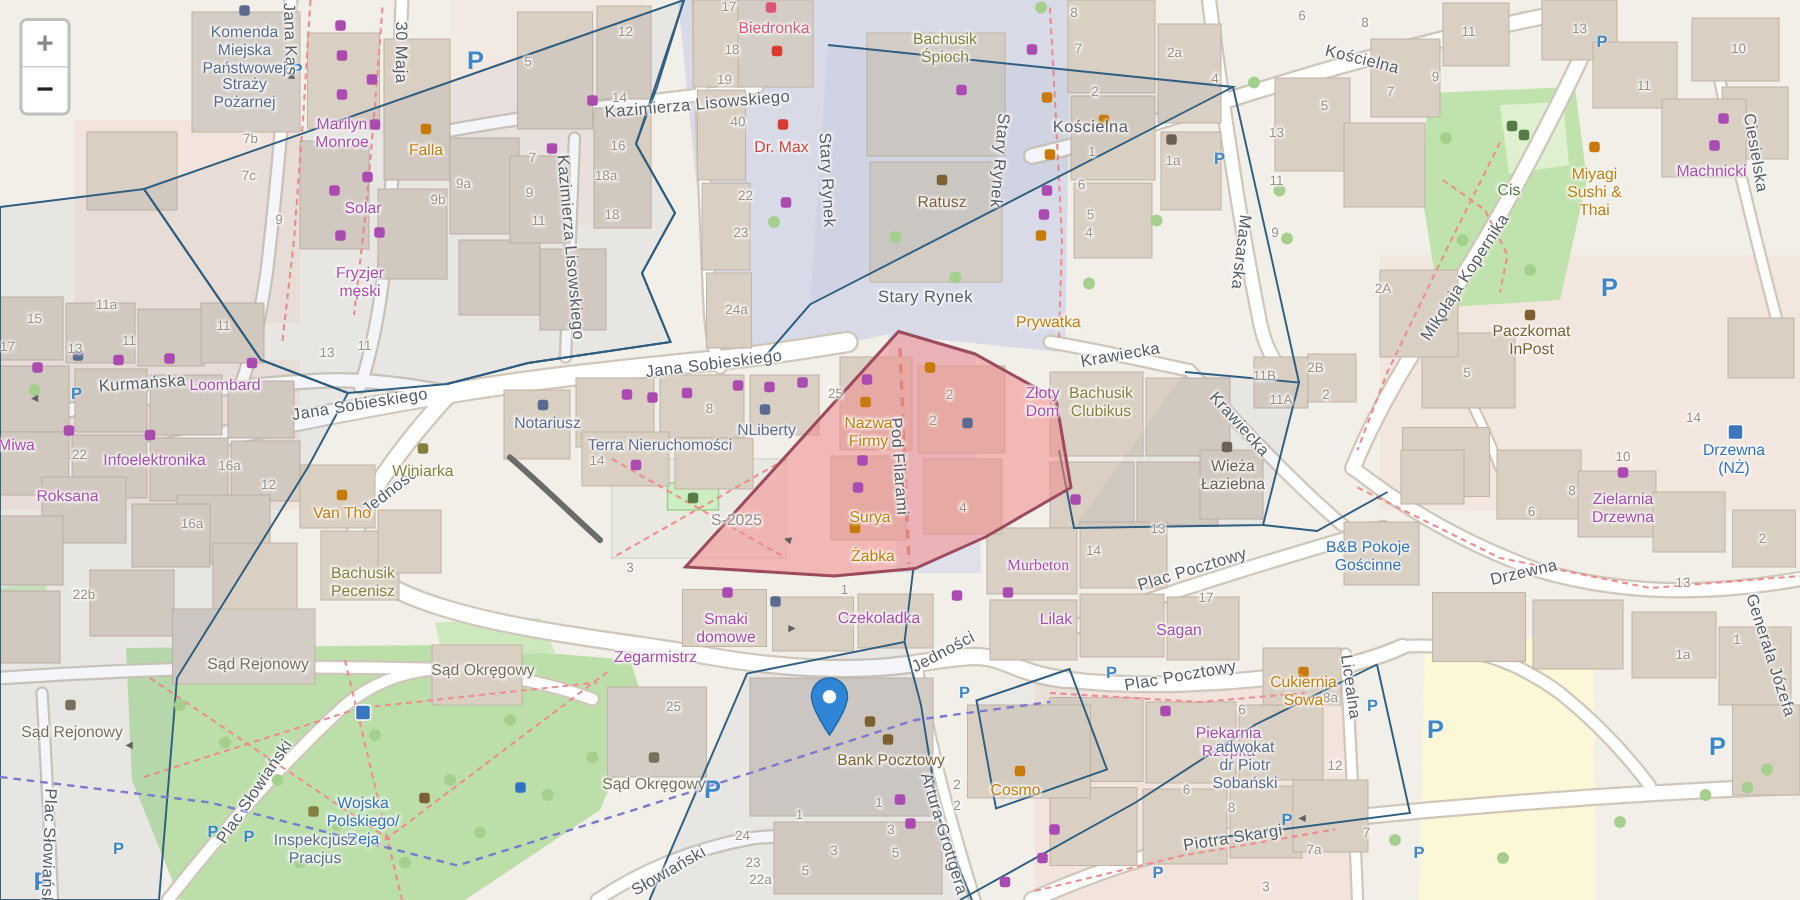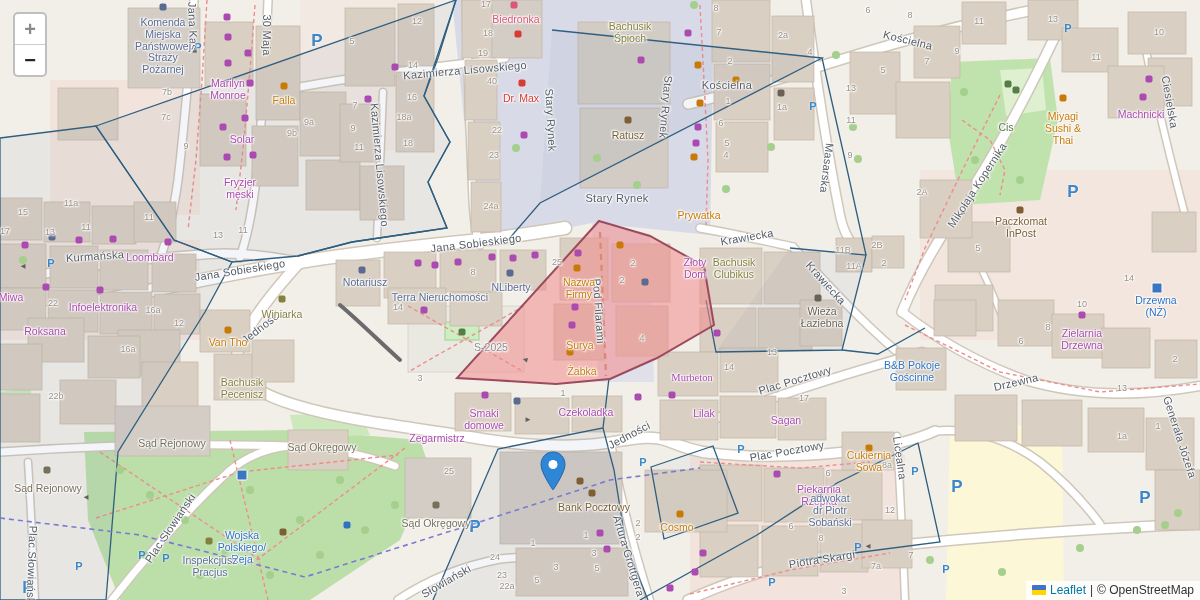--- a/index.html
+++ b/index.html
@@ -641,22 +641,13 @@
       <path d="M13 1 C6 1 1 6.5 1 13.5 C1 22 13 39 13 39 C13 39 25 22 25 13.5 C25 6.5 20 1 13 1 Z" fill="#2f86d6" stroke="#2268a8" stroke-width="1"></path>
       <circle cx="13" cy="13.5" r="4.5" fill="#ffffff"></circle>
     </svg>
   </div>
 
   <div id="zoomctl">
     <div class="zbtn">+</div>
     <div class="zbtn">−</div>
   </div>
 
-  <div id="attrib">
-    <span class="flag">
-        <span class="t"></span>
-        <span class="b"></span>
-      </span>
-    <a class="leaf">Leaflet</a>
-    <span class="plain">|</span>
-    <a class="osm" style="color:#333">© OpenStreetMap</a>
-  </div>
 </div>
 
 </body></html>

